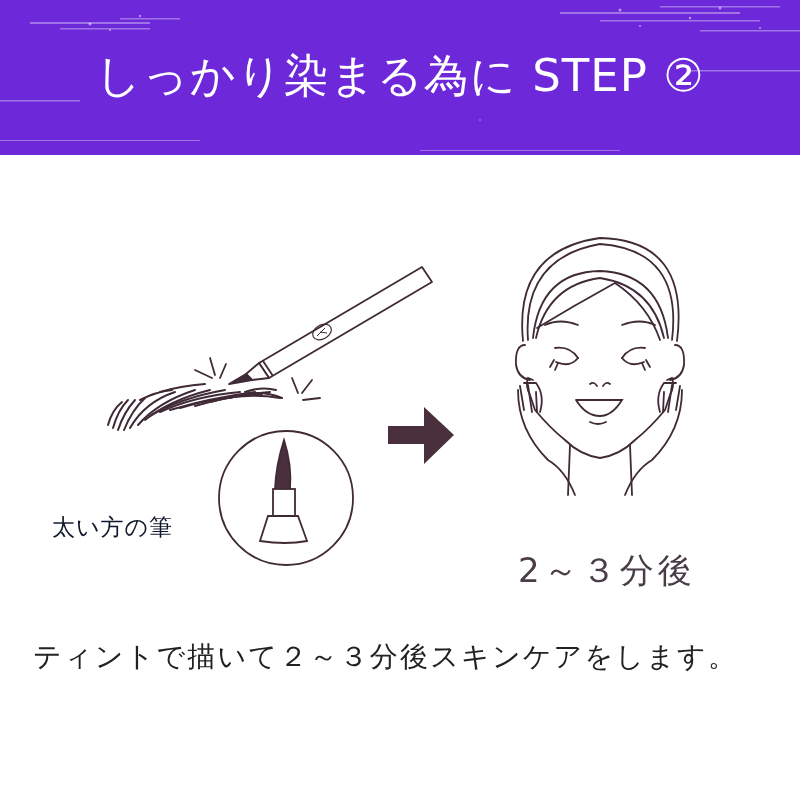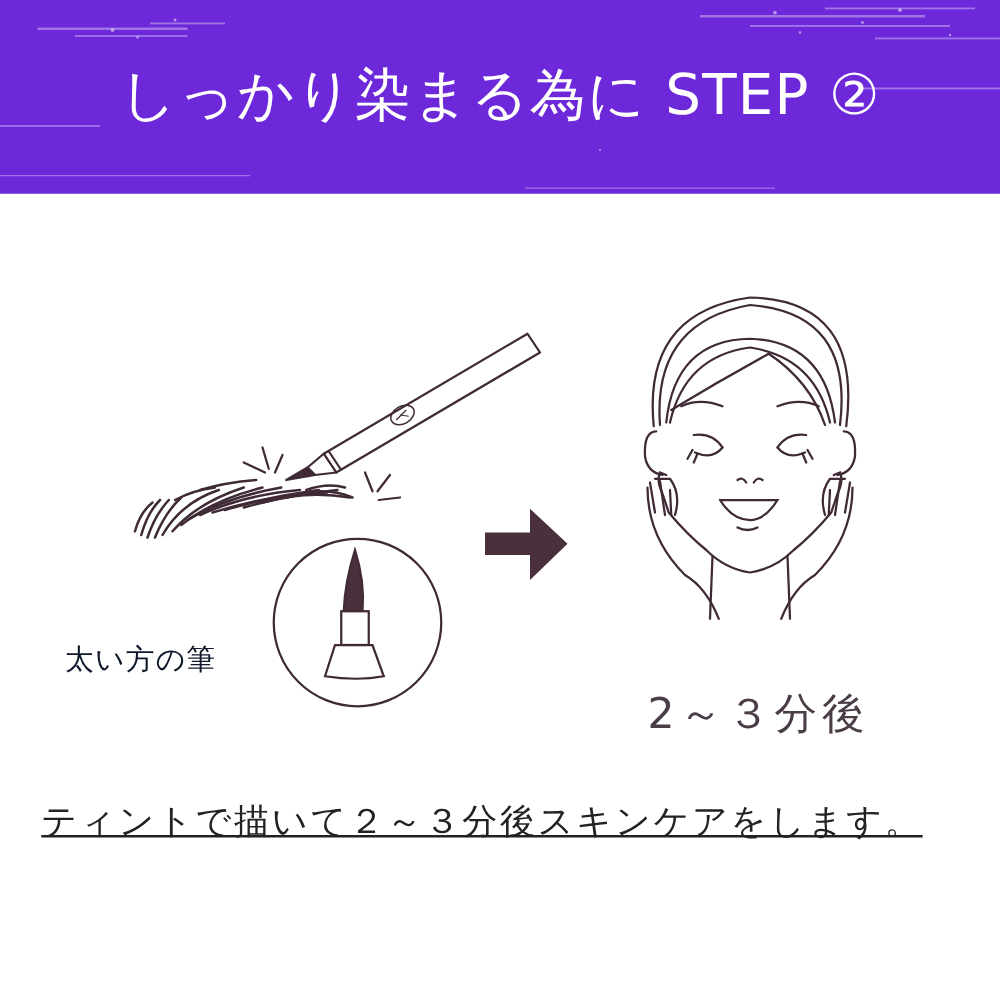--- a/index.html
+++ b/index.html
@@ -21,21 +21,21 @@
       position: absolute; left: 52px; top: 500px; font-size: 23px; color: #0f172a;
       letter-spacing: 1px;
       margin-top: 12px;
     }
     .caption-time {
       position: absolute; left: 518px; top: 548px; font-size: 34px; color: #4a3d48;
       letter-spacing: 4px;
     }
     .body-text {
       position: absolute; left: 33px; top: 638px; width: 745px;
-      font-size: 28px; line-height: 37px; color: #222222; letter-spacing: 2.2px; text-decoration: underline;
+      font-size: 28px; line-height: 37px; color: #222222; letter-spacing: 2.2px;
     }
     .body-text p { margin: 0; }
   </style>
 </head>
 <body>
 
 <div class="header">
   <svg class="tex" width="800" height="155">
     <g fill="#ffffff" opacity="0.35">
       <rect x="30" y="22" width="120" height="2"></rect>

